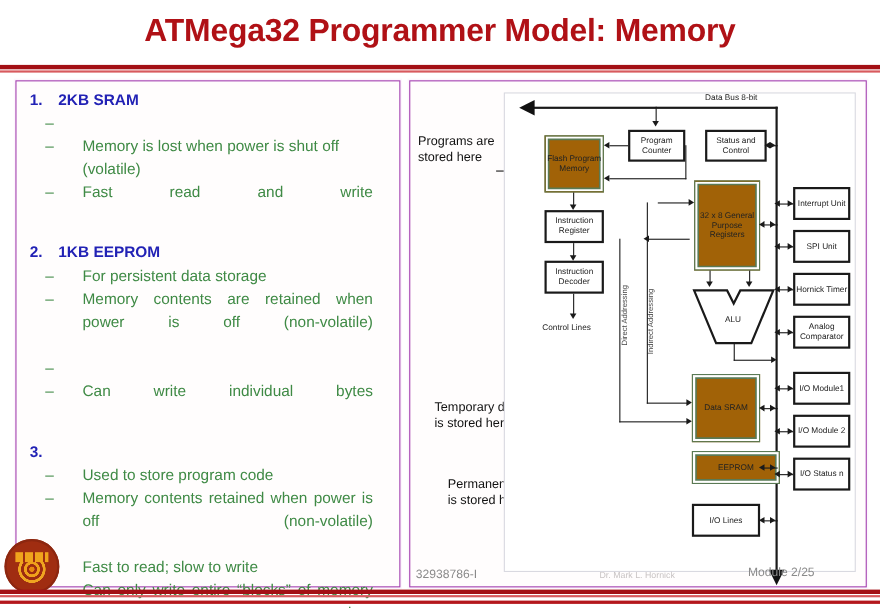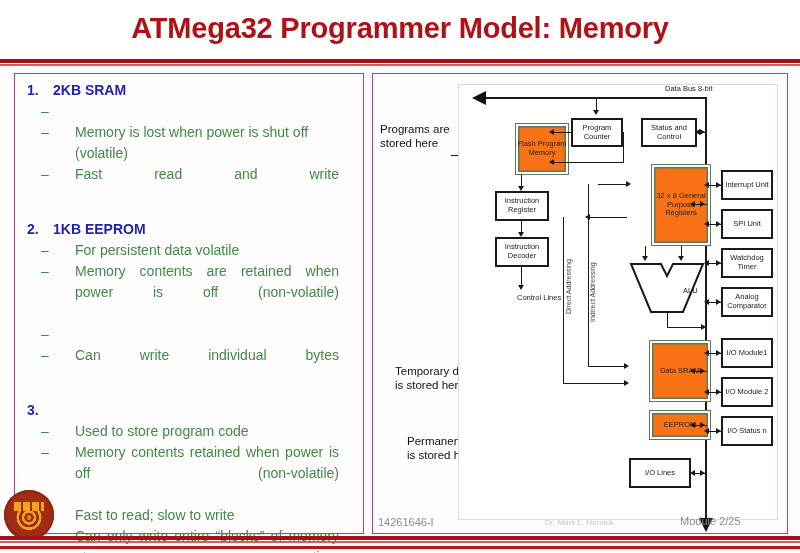--- a/index.html
+++ b/index.html
@@ -48,30 +48,30 @@
        font-family:"Liberation Sans","DejaVu Sans",sans-serif;}
   #ann-programs{left:7px;top:48px;width:78px;}
   #ann-temp{left:22px;top:290px;width:86px;}
   #ann-perm{left:34px;top:360px;width:88px;}
 
   
   .blk{position:absolute;box-sizing:border-box;border:2px solid #1a1a1a;
        background:#ffffff;color:#222;font-size:7.5px;line-height:8.6px;
        text-align:center;display:flex;align-items:center;justify-content:center;
        font-family:"Liberation Sans","DejaVu Sans",sans-serif;}
-  .blk.mem{background:#f97316;border:1.5px solid #5a7a55;
-           box-shadow:inset 0 0 0 2px #ffffff, inset 0 0 0 3.5px #5a7a55;margin-left:20px;}
+  .blk.mem{background:#a16207;border:1.5px solid #5a7a55;
+           box-shadow:inset 0 0 0 2px #ffffff, inset 0 0 0 3.5px #5a7a55;}
   .ln{position:absolute;background:#1a1a1a;}
   .hline{height:1.4px;}
   .vline{width:1.4px;}
   .vtxt{position:absolute;font-size:7px;color:#444;white-space:nowrap;
         transform:rotate(-90deg);transform-origin:left top;
         font-family:"Liberation Sans","DejaVu Sans",sans-serif;}
   .lbl{position:absolute;font-size:7.5px;color:#222;white-space:nowrap;
-       font-family:"Liberation Sans","DejaVu Sans",sans-serif;margin-left:24px;}
+       font-family:"Liberation Sans","DejaVu Sans",sans-serif;}
 
   
   .ar{position:absolute;width:0;height:0;}
   .ar-r{border-top:3px solid transparent;border-bottom:3px solid transparent;
         border-left:5px solid #1a1a1a;}
   .ar-l{border-top:3px solid transparent;border-bottom:3px solid transparent;
         border-right:5px solid #1a1a1a;}
   .ar-d{border-left:3px solid transparent;border-right:3px solid transparent;
         border-top:5px solid #1a1a1a;}
   .ar-big-l{border-top:7px solid transparent;border-bottom:7px solid transparent;
@@ -123,21 +123,21 @@
     </div>
 
     <div class="gap"></div>
 
     <div class="num-item">
       <div class="num-mark">2.</div>
       <div class="num-text">1KB EEPROM</div>
     </div>
     <div class="sub-item">
       <div class="sub-mark">–</div>
-      <div class="sub-text">For persistent data volatile</div>
+      <div class="sub-text">For persistent data storage</div>
     </div>
     <div class="sub-item">
       <div class="sub-mark">–</div>
       <div class="sub-text justify">Memory contents are retained when power is off (non-volatile)</div>
     </div>
     <div class="sub-item">
       <div class="sub-mark">–</div>
     </div>
     <div class="sub-item">
       <div class="sub-mark">–</div>
@@ -260,21 +260,21 @@
   <div class="ln vline" style="left:190px;top:143px;height:167px;"></div>
   <div class="ln hline" style="left:190px;top:309px;width:62px;"></div>
   <div class="ar ar-r" style="left:251px;top:306px;"></div>
   <div class="ln vline" style="left:215px;top:110px;height:183px;"></div>
   <div class="ln hline" style="left:215px;top:292px;width:37px;"></div>
   <div class="ar ar-r" style="left:251px;top:289px;"></div>
 
   <div class="blk mem" style="left:256px;top:266px;width:62px;height:62px;">
     <span>Data SRAM</span>
   </div>
-  <div class="blk mem" style="left:256px;top:336px;width:62px;height:30px;text-align:right;">
+  <div class="blk mem" style="left:256px;top:336px;width:80px;height:30px;text-align:right;">
     <span>EEPROM</span>
   </div>
   <div class="blk" style="left:256px;top:384px;width:62px;height:30px;">
     <span>I/O Lines</span>
   </div>
 
   <div class="ln hline" style="left:320px;top:297px;width:14px;"></div>
   <div class="ar ar-l" style="left:317px;top:294px;"></div>
   <div class="ar ar-r" style="left:327px;top:294px;"></div>
   <div class="ln hline" style="left:320px;top:351px;width:14px;"></div>
@@ -284,21 +284,21 @@
   <div class="ar ar-l" style="left:317px;top:396px;"></div>
   <div class="ar ar-r" style="left:327px;top:396px;"></div>
 
   <div class="blk" style="left:348px;top:96px;width:52px;height:30px;">
     <span>Interrupt Unit</span>
   </div>
   <div class="blk" style="left:348px;top:135px;width:52px;height:30px;">
     <span>SPI Unit</span>
   </div>
   <div class="blk" style="left:348px;top:174px;width:52px;height:30px;">
-    <span>Watchdog Timer</span>
+    <span>Hornick Timer</span>
   </div>
   <div class="blk" style="left:348px;top:213px;width:52px;height:30px;">
     <span>Analog Comparator</span>
   </div>
   <div class="blk" style="left:348px;top:264px;width:52px;height:30px;">
     <span>I/O Module1</span>
   </div>
   <div class="blk" style="left:348px;top:303px;width:52px;height:30px;">
     <span>I/O Module 2</span>
   </div>
@@ -323,21 +323,21 @@
   <div class="ar ar-r" style="left:343px;top:276px;"></div>
   <div class="ln hline" style="left:334px;top:318px;width:14px;"></div>
   <div class="ar ar-l" style="left:331px;top:315px;"></div>
   <div class="ar ar-r" style="left:343px;top:315px;"></div>
   <div class="ln hline" style="left:334px;top:357px;width:14px;"></div>
   <div class="ar ar-l" style="left:331px;top:354px;"></div>
   <div class="ar ar-r" style="left:343px;top:354px;"></div>
 
 </div>
 
-<div class="foot" id="foot-date">14261646-I</div>
+<div class="foot" id="foot-date">32938786-I</div>
 <div class="foot" id="foot-author">Dr. Mark L. Hornick</div>
 <div class="foot" id="foot-module">Module 2/25</div>
 
 <div id="logo">
   <div id="logo-bar"></div>
 </div>
 
 <div class="rule" id="rule-bot-thick"></div>
 <div class="rule" id="rule-bot-thin"></div>
 <div class="rule" id="rule-bot-thick2"></div>

